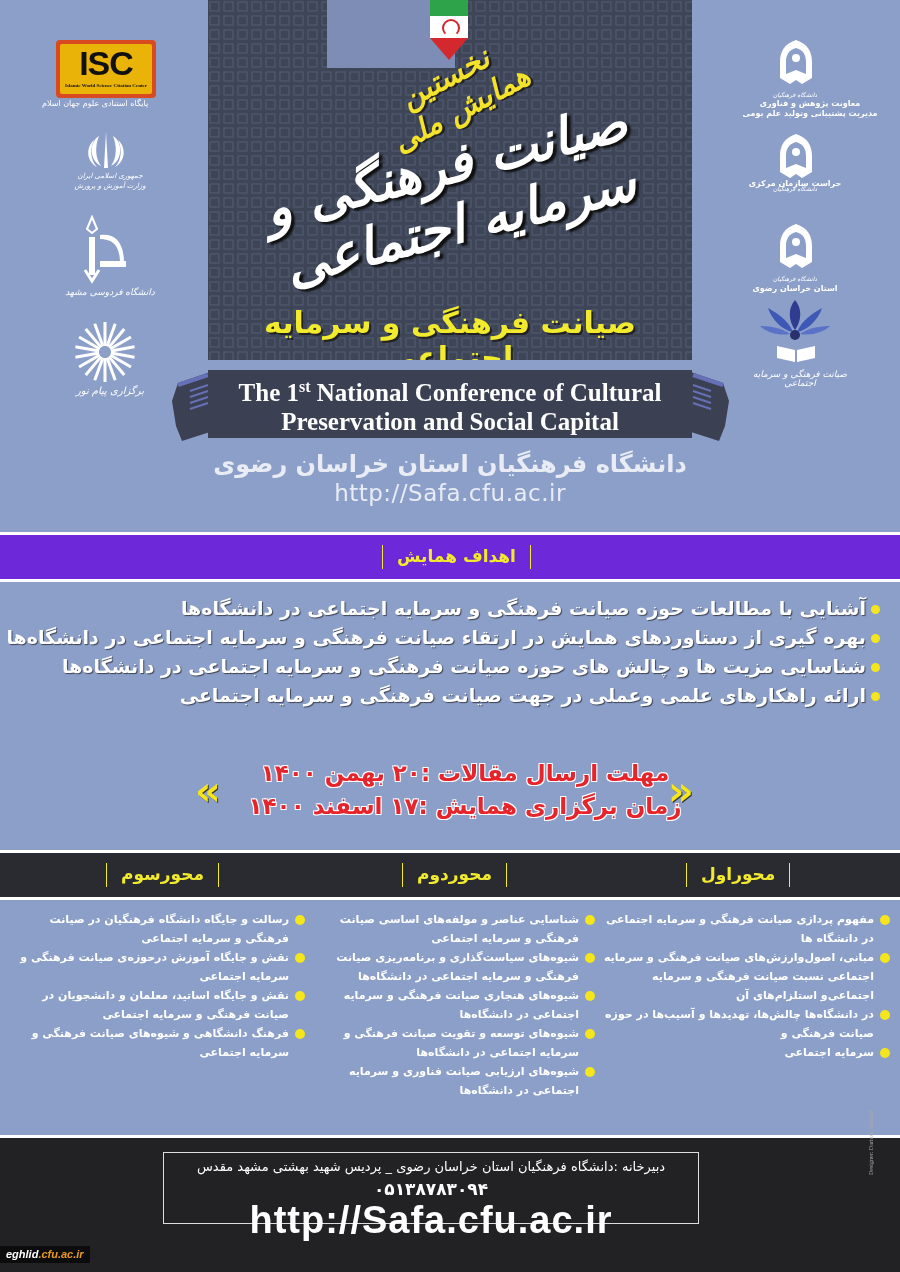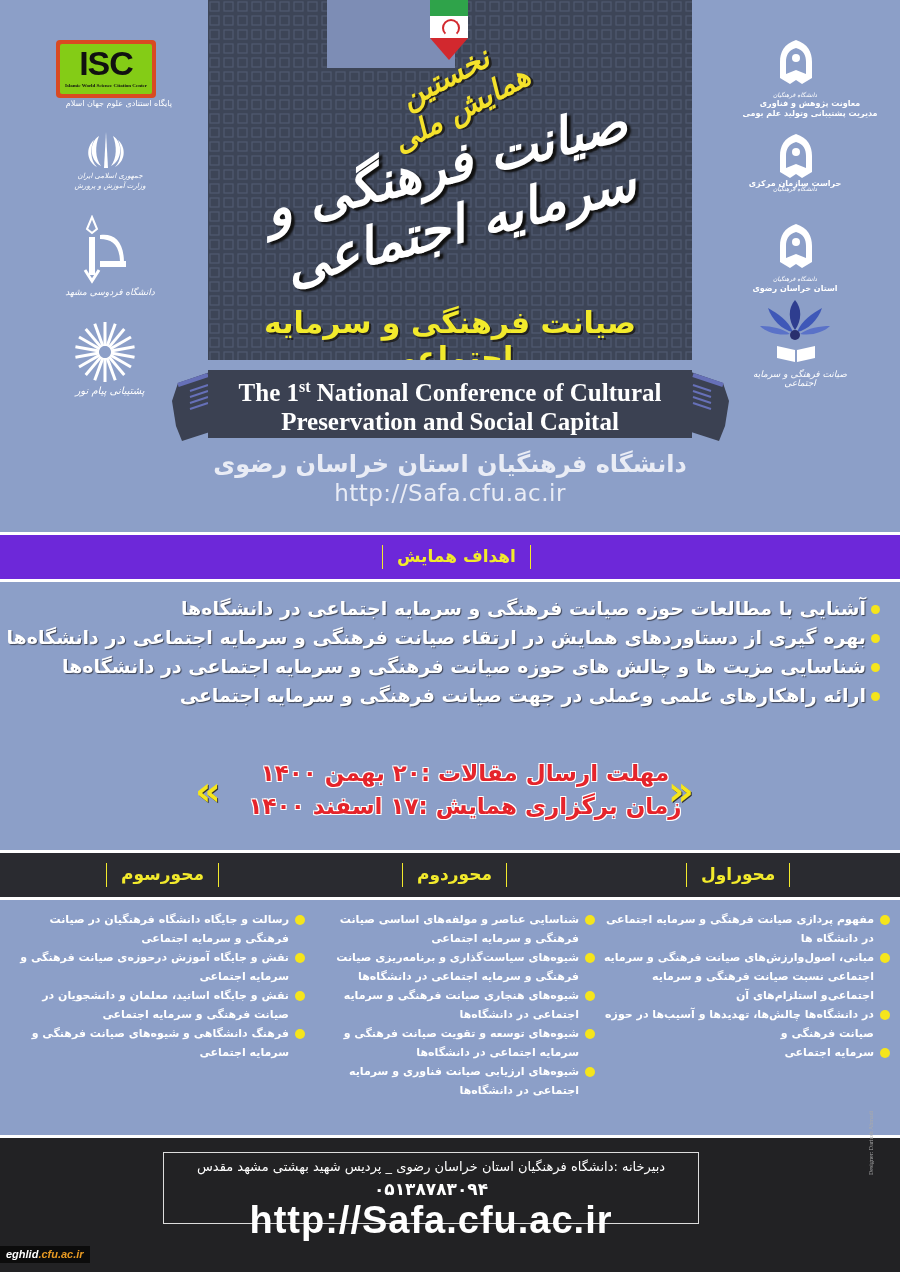--- a/index.html
+++ b/index.html
@@ -3,24 +3,24 @@
   <meta charset="utf-8">
   <style>
     * { box-sizing: border-box; margin: 0; padding: 0; }
     html, body { width: 900px; height: 1272px; overflow: hidden; }
     body { background: #8c9fc8; font-family: "DejaVu Sans", sans-serif; position: relative; color: #fff; }
 
     
     .top { position: absolute; left: 0; top: 0; width: 900px; height: 532px; background: #8c9fc8; }
 
     .isc-logo { position: absolute; left: 56px; top: 40px; width: 100px; height: 58px; background: #d94a22; border-radius: 4px; padding: 4px; }
-    .isc-inner { width: 100%; height: 100%; background: #84cc16; border-radius: 2px; text-align: center; }
+    .isc-inner { width: 100%; height: 100%; background: #eab308; border-radius: 2px; text-align: center; }
     .isc-text { font-family: "Liberation Sans", sans-serif; font-weight: 900; font-size: 34px; color: #111; line-height: 38px; letter-spacing: -1px; }
     .isc-sub { font-family: "Liberation Serif", serif; font-size: 5px; color: #111; font-weight: bold; line-height: 7px; }
-    .isc-caption { position: absolute; left: 42px; top: 99px; width: 130px; text-align: right; font-size: 8px; color: #fff; direction: rtl; }
+    .isc-caption { position: absolute; left: 42px; top: 99px; width: 130px; text-align: left; font-size: 8px; color: #fff; direction: rtl; }
 
     .emblem { position: absolute; fill: #fff; }
     .logo-caption { position: absolute; text-align: center; font-size: 7px; color: #fff; direction: rtl; font-style: italic; line-height: 9px; }
     .logo-caption-b { position: absolute; text-align: center; font-size: 8px; color: #fff; direction: rtl; font-weight: bold; line-height: 10px; }
 
     
     .hero { position: absolute; left: 208px; top: 0; width: 484px; height: 360px; background: #3d4557; overflow: hidden; }
     .flag-panel { position: absolute; left: 119px; top: 0; width: 128px; height: 68px; background: #7d8db5; }
     .flag { position: absolute; left: 224px; top: 0; width: 38px; height: 60px; }
     .flag .g { height: 16px; background: #2fa34a; }
@@ -130,21 +130,21 @@
       <rect x="28.5" y="0" width="3" height="24" transform="rotate(200 30 30)"></rect>
       <rect x="28.5" y="0" width="3" height="24" transform="rotate(220 30 30)"></rect>
       <rect x="28.5" y="0" width="3" height="24" transform="rotate(240 30 30)"></rect>
       <rect x="28.5" y="0" width="3" height="24" transform="rotate(260 30 30)"></rect>
       <rect x="28.5" y="0" width="3" height="24" transform="rotate(280 30 30)"></rect>
       <rect x="28.5" y="0" width="3" height="24" transform="rotate(300 30 30)"></rect>
       <rect x="28.5" y="0" width="3" height="24" transform="rotate(320 30 30)"></rect>
       <rect x="28.5" y="0" width="3" height="24" transform="rotate(340 30 30)"></rect>
     </g>
   </svg>
-  <div class="logo-caption" style="left:60px;top:386px;width:100px;font-size:10px">پشتیبانی پیام نور</div>
+  <div class="logo-caption" style="left:60px;top:386px;width:100px;font-size:10px">برگزاری پیام نور</div>
 
   <svg class="emblem" style="left:778px;top:38px" width="36" height="50" viewBox="0 0 36 50">
     <path d="M18 2 C6 6 2 14 2 24 L2 40 L12 46 L18 42 L24 46 L34 40 L34 24 C34 14 30 6 18 2 Z M18 10 C26 12 28 18 28 24 L28 36 L18 32 L8 36 L8 24 C8 18 10 12 18 10Z" fill="#fff"></path>
     <circle cx="18" cy="20" r="4" fill="#fff"></circle>
   </svg>
   <div class="logo-caption" style="left:770px;top:90px;width:50px;font-size:6px">دانشگاه فرهنگیان</div>
   <div class="logo-caption-b" style="left:735px;top:99px;width:150px">معاونت پژوهش و فناوری</div>
   <div class="logo-caption-b" style="left:735px;top:109px;width:150px">مدیریت پشتیبانی وتولید علم بومی</div>
 
   <svg class="emblem" style="left:778px;top:132px" width="36" height="50" viewBox="0 0 36 50">

